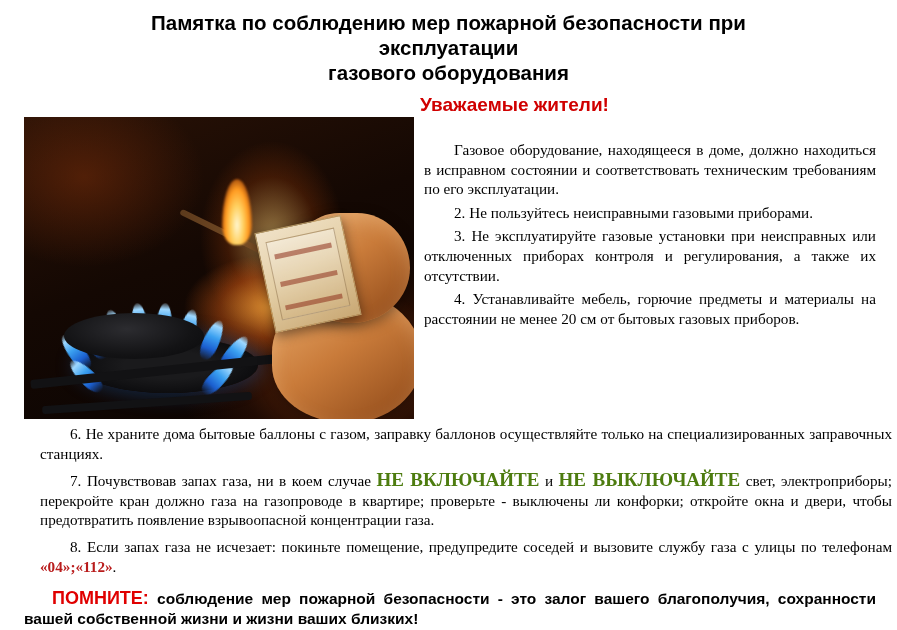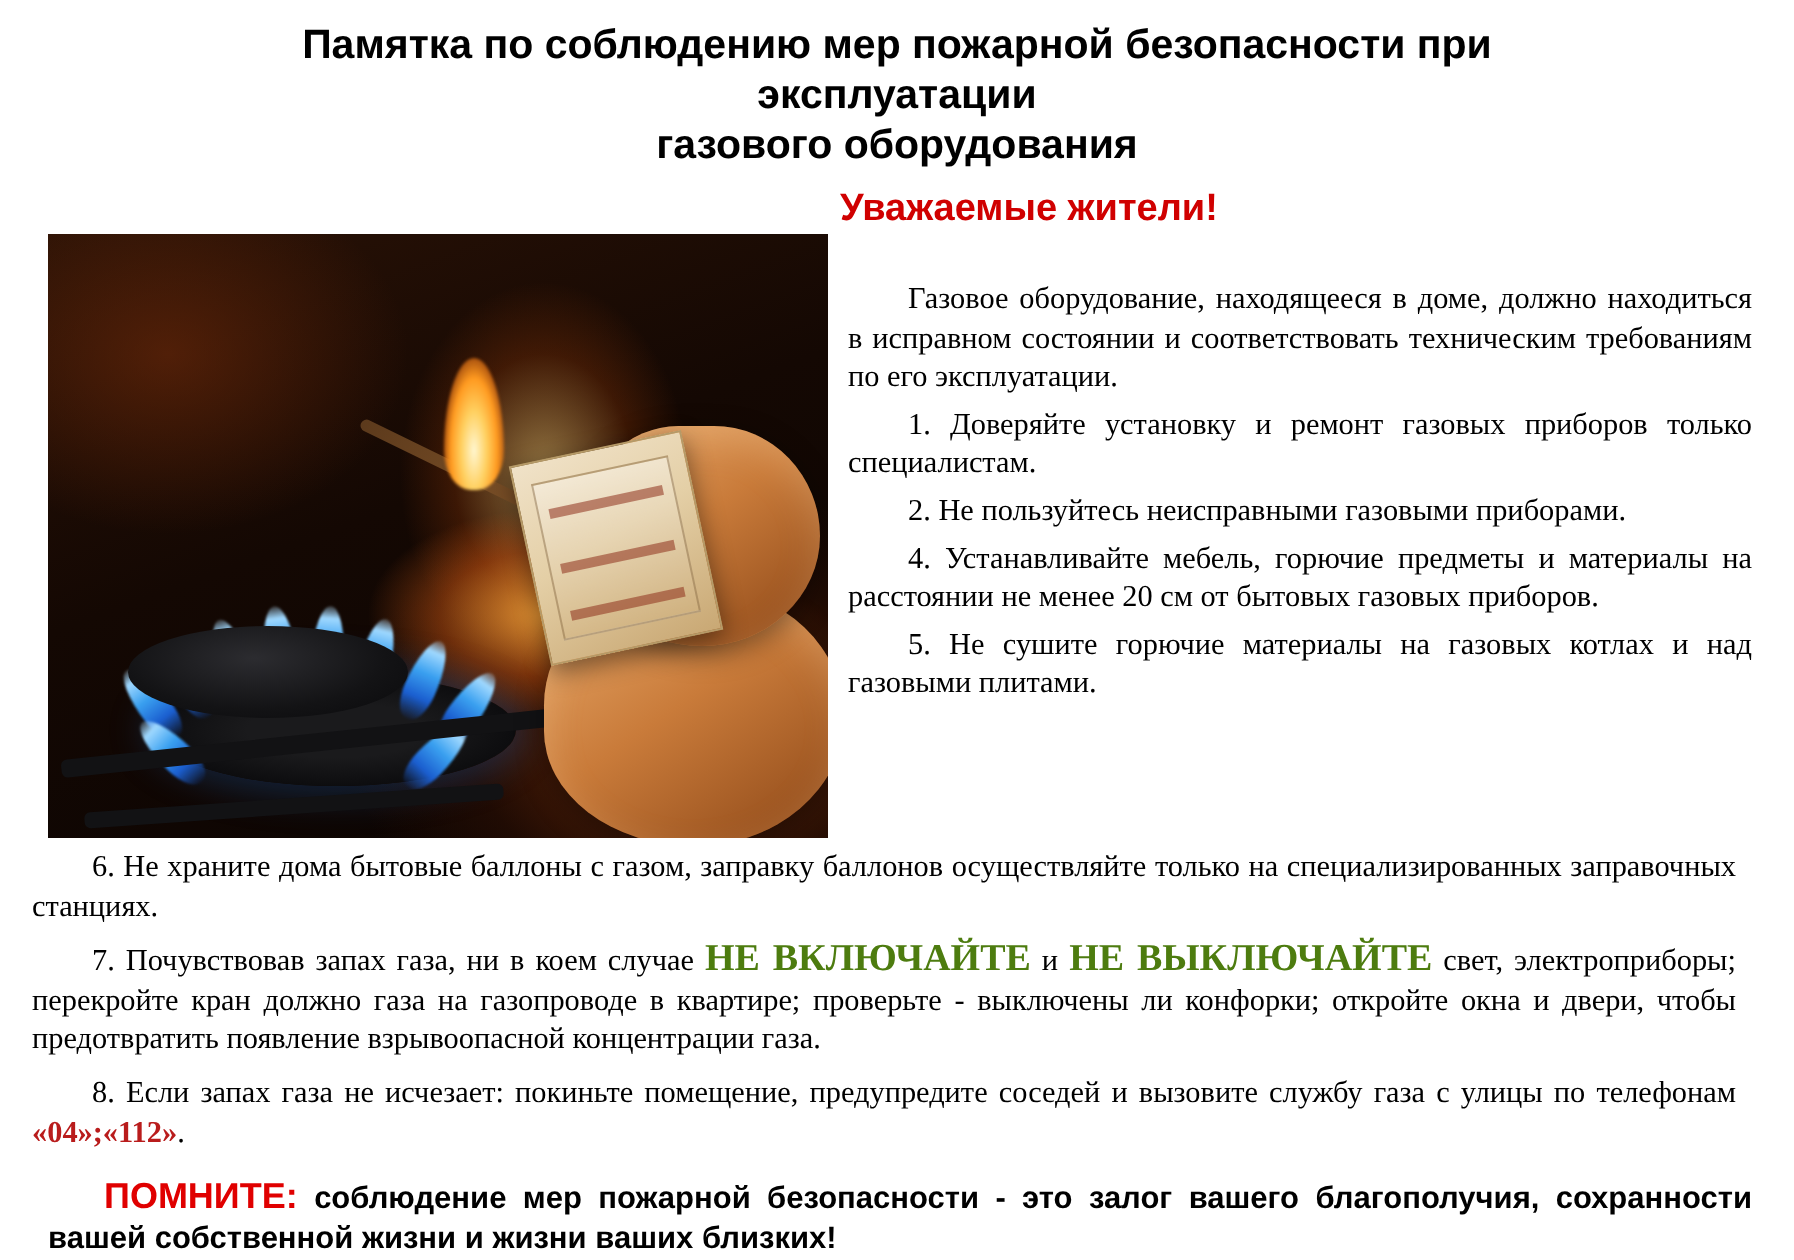--- a/index.html
+++ b/index.html
@@ -163,21 +163,21 @@
     font-size: 15.2px;
     line-height: 19.6px;
     text-align: justify;
   }
   .text-col p {
     margin: 0 0 4px 0;
     text-indent: 30px;
   }
   .below {
     position: absolute;
-    left: 16px;
+    left: 40px;
     top: 424px;
     width: 852px;
     font-size: 15.2px;
     line-height: 19.6px;
     text-align: justify;
   }
   .below p {
     margin: 0 0 7px 0;
     text-indent: 30px;
   }
@@ -250,24 +250,23 @@
         <div class="stripe" style="top:24px;"></div>
         <div class="stripe" style="top:52px;"></div>
         <div class="stripe" style="top:76px;"></div>
       </div>
       <div class="flame-big"></div>
     </div>
   </div>
 
   <div class="text-col">
     <p>Газовое оборудование, находящееся в доме, должно находиться в исправном состоянии и соответствовать техническим требованиям по его эксплуатации.</p>
-    <p>1. Доверяйте установку и ремонт газовых приборов только специалистам.</p>
     <p>2. Не пользуйтесь неисправными газовыми приборами.</p>
+    <p>3. Не эксплуатируйте газовые установки при неисправных или отключенных приборах контроля и регулирования, а также их отсутствии.</p>
     <p>4. Устанавливайте мебель, горючие предметы и материалы на расстоянии не менее 20 см от бытовых газовых приборов.</p>
-    <p>5. Не сушите горючие материалы на газовых котлах и над газовыми плитами.</p>
   </div>
 
   <div class="below">
     <p>6. Не храните дома бытовые баллоны с газом, заправку баллонов осуществляйте только на специализированных заправочных станциях.</p>
     <p>
       <span>7. Почувствовав запах газа, ни в коем случае </span><span class="red-bold">НЕ ВКЛЮЧАЙТЕ</span><span> и </span><span class="red-bold">НЕ ВЫКЛЮЧАЙТЕ</span><span> свет, электроприборы; перекройте кран должно газа на газопроводе в квартире; проверьте - выключены ли конфорки; откройте окна и двери, чтобы предотвратить появление взрывоопасной концентрации газа.</span>
     </p>
     <p>
       <span>8. Если запах газа не исчезает: покиньте помещение, предупредите соседей и вызовите службу газа с улицы по телефонам </span><span class="phone">«04»;«112»</span><span>.</span>
     </p>

